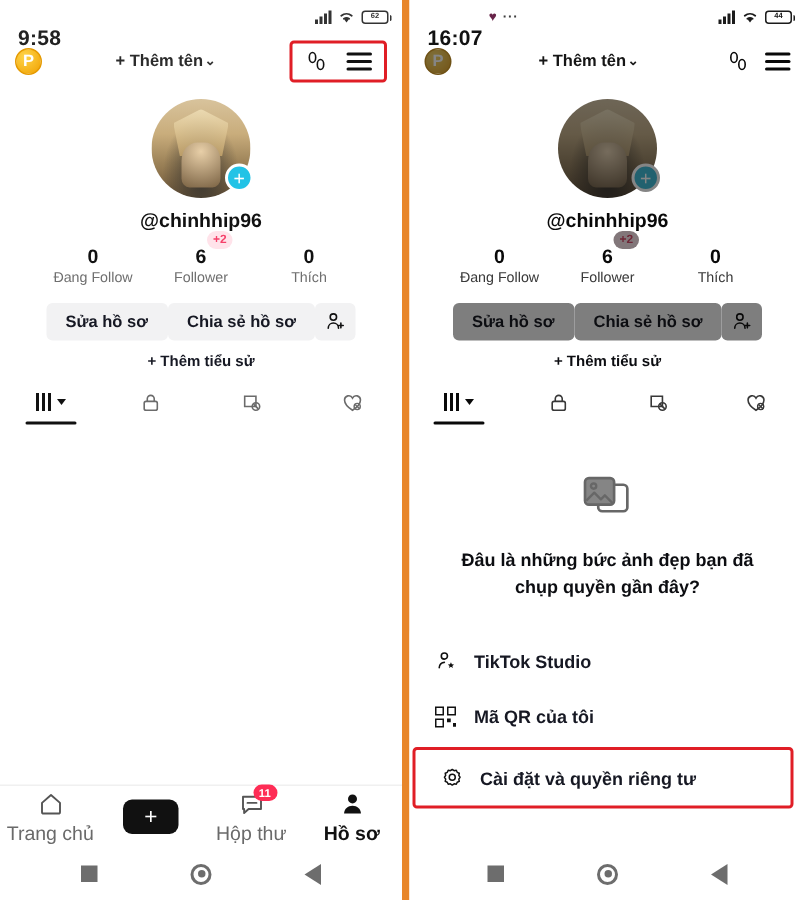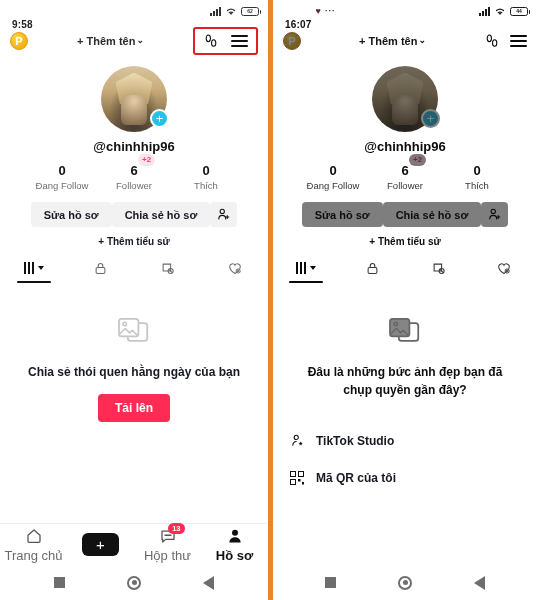--- a/index.html
+++ b/index.html
@@ -21,21 +21,21 @@
   .dimmed { filter: brightness(0.52) saturate(0.75); }
 
   
   .statusbar {
     height: 22px; display: flex; align-items: center;
     justify-content: space-between; padding: 0 9px 0 12px;
     font-size: 10px; color: #222; font-weight: bold;
   }
   .sb-left { display: flex; align-items: center; gap: 4px; }
   .sb-right { display: flex; align-items: center; gap: 4px; }
-  .sb-time { font-size: 10px; letter-spacing: .2px; margin-top: 27px; }
+  .sb-time { font-size: 14px; letter-spacing: .2px; margin-top: 27px; }
   .emoji-heart { font-size: 9px; color: #e8399a; }
   .dots { font-size: 9px; color: #777; letter-spacing:.5px; }
   .sig { display: inline-flex; align-items: flex-end; gap: 1px; height: 9px; }
   .sig i { display: block; width: 2px; background: #333; }
   .sig i:nth-child(1){height:3px}.sig i:nth-child(2){height:5px}
   .sig i:nth-child(3){height:7px}.sig i:nth-child(4){height:9px}
   .batt {
     width: 18px; height: 9px; border: 1.2px solid #333; border-radius: 2.5px;
     position: relative; display:flex; align-items:center; justify-content:center;
     font-size: 5px; color:#333; font-weight:bold;
@@ -310,50 +310,40 @@
         <div class="tab-ico">
           <svg width="16" height="15" viewBox="0 0 24 24">
             <path d="M12 20S3.5 14.5 3.5 9A4.5 4.5 0 0 1 12 7a4.5 4.5 0 0 1 8.5 2c0 5.5-8.5 11-8.5 11z" fill="none" stroke="#6b6b6b" stroke-width="1.7"></path>
             <circle cx="17" cy="16" r="3.3" fill="none" stroke="#6b6b6b" stroke-width="1.5"></circle>
             <path d="M14.8 13.8l4.4 4.4" stroke="#6b6b6b" stroke-width="1.5"></path>
           </svg>
         </div>
       </div>
     </div>
 
-    <div class="empty">
-      <svg class="ph-ico" viewBox="0 0 40 34">
-        <rect x="13" y="7" width="22" height="20" rx="3" fill="none" stroke="#c6c6c6" stroke-width="2"></rect>
-        <rect x="3" y="2" width="22" height="20" rx="3" fill="#fff" stroke="#c6c6c6" stroke-width="2"></rect>
-        <circle cx="9.5" cy="8" r="2" fill="none" stroke="#c6c6c6" stroke-width="1.8"></circle>
-        <path d="M4 19l6-6 5 5 3-3 6 6" fill="none" stroke="#c6c6c6" stroke-width="1.8" stroke-linejoin="round"></path>
-      </svg>
-      <div class="empty-txt">Chia sẻ thói quen hằng ngày của bạn</div>
-      <div class="btn-upload">Tải lên</div>
-    </div>
 
     <div class="botnav">
       <div class="nav-item">
         <div class="nav-ico">
           <svg width="18" height="18" viewBox="0 0 24 24">
             <path d="M4 11l8-7 8 7v8a1.5 1.5 0 0 1-1.5 1.5h-13A1.5 1.5 0 0 1 4 19z" fill="none" stroke="#555" stroke-width="1.7" stroke-linejoin="round"></path>
           </svg>
         </div>
         <div class="nav-lbl">Trang chủ</div>
       </div>
       <div class="nav-item">
         <div class="plus-btn">+</div>
       </div>
       <div class="nav-item">
         <div class="nav-ico">
           <svg width="18" height="18" viewBox="0 0 24 24">
             <path d="M4 5.5h16v11H9l-4 3.5v-3.5H4z" fill="none" stroke="#555" stroke-width="1.7" stroke-linejoin="round"></path>
             <path d="M8 11h8" stroke="#555" stroke-width="1.7" stroke-linecap="round"></path>
           </svg>
-          <span class="badge-count">13</span>
+          <span class="badge-count">11</span>
         </div>
         <div class="nav-lbl">Hộp thư</div>
       </div>
       <div class="nav-item">
         <div class="nav-ico">
           <svg width="18" height="18" viewBox="0 0 24 24">
             <circle cx="12" cy="7.5" r="4" fill="#111"></circle>
             <path d="M4.5 20.5c0-4.2 3.4-7 7.5-7s7.5 2.8 7.5 7z" fill="#111"></path>
           </svg>
         </div>
@@ -520,20 +510,29 @@
         <span class="sheet-ico">
           <span class="qr-ico">
               <i></i>
               <i></i>
               <i></i>
               <i></i>
             </span>
         </span>
         <span>Mã QR của tôi</span>
       </div>
+      <div class="sheet-item boxed">
+        <span class="sheet-ico">
+          <svg width="15" height="15" viewBox="0 0 24 24">
+            <path d="M12 3.2l2 1.3 2.3-.5 1 2.2 2.2 1-.5 2.3 1.3 2-1.3 2 .5 2.3-2.2 1-1 2.2-2.3-.5-2 1.3-2-1.3-2.3.5-1-2.2-2.2-1 .5-2.3-1.3-2 1.3-2-.5-2.3 2.2-1 1-2.2 2.3.5z" fill="none" stroke="#111" stroke-width="1.6" stroke-linejoin="round"></path>
+            <circle cx="12" cy="11.5" r="3.2" fill="none" stroke="#111" stroke-width="1.6"></circle>
+          </svg>
+        </span>
+        <span>Cài đặt và quyền riêng tư</span>
+      </div>
     </div>
 
     <div class="andnav" style="z-index:30">
       <div class="and-sq"></div>
       <div class="and-circ"></div>
       <div class="and-tri"></div>
     </div>
   </div>
 
 </div>

